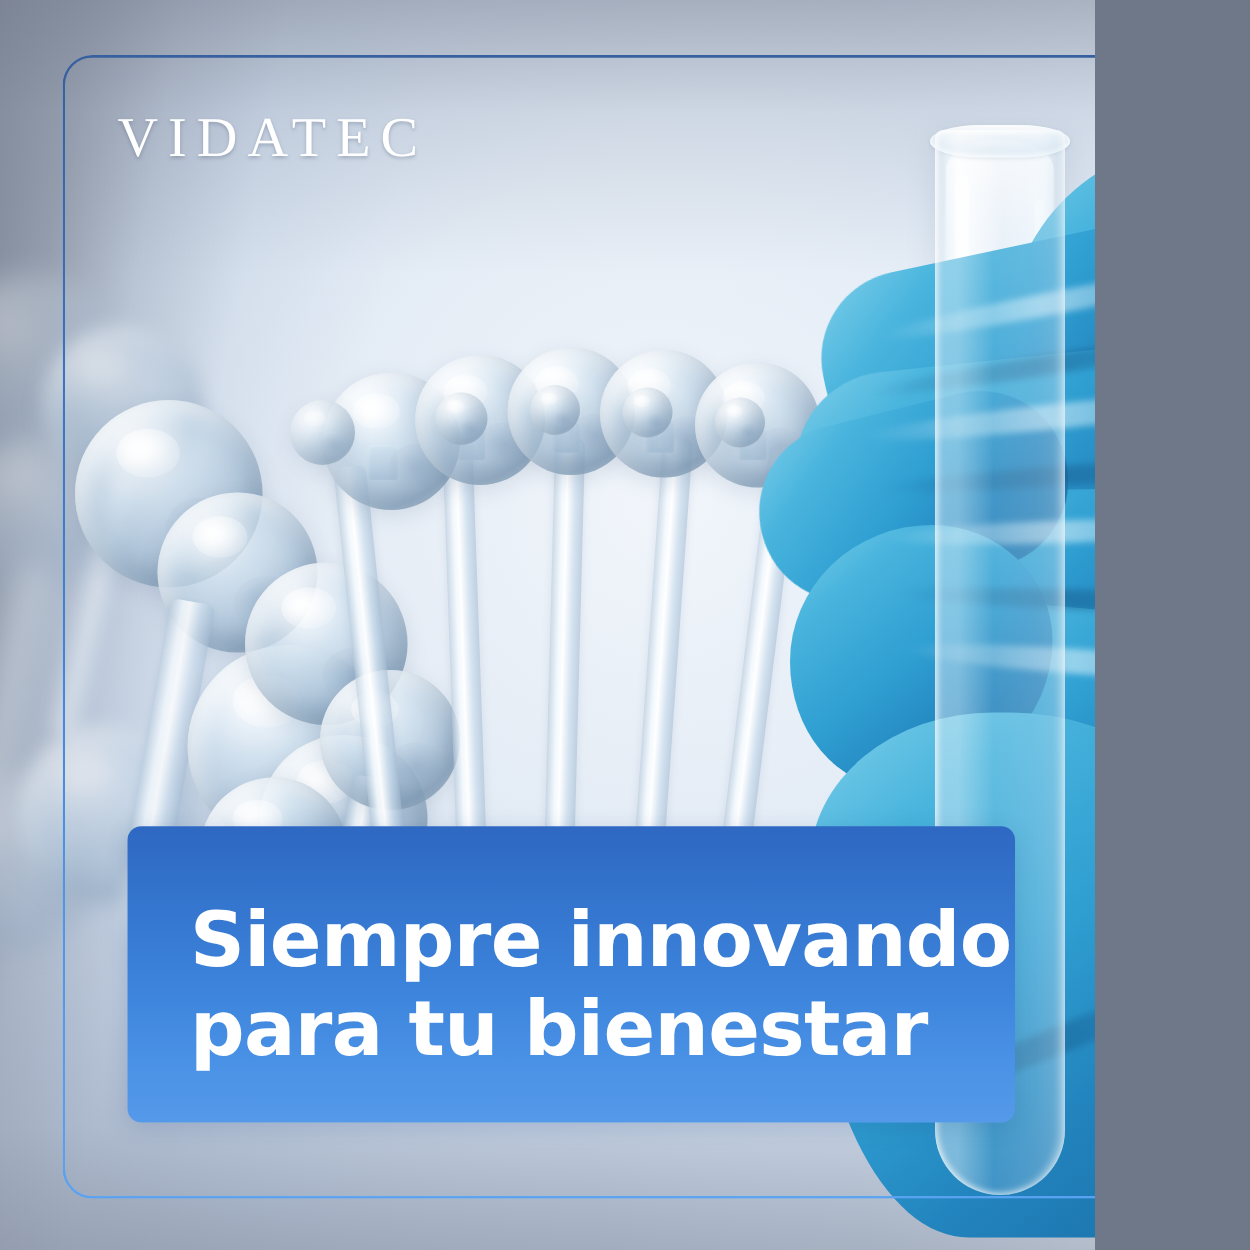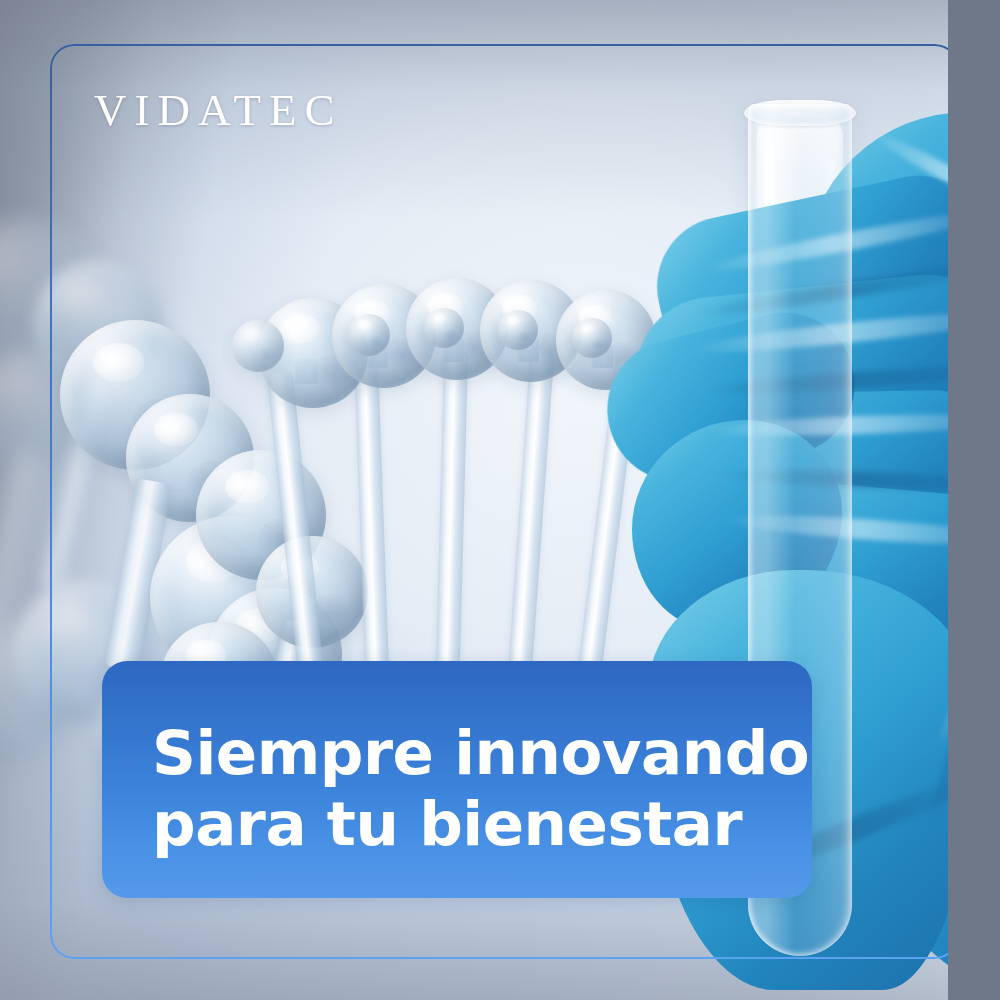--- a/index.html
+++ b/index.html
@@ -3,21 +3,21 @@
 <meta charset="utf-8">
 <title>VIDATEC</title>
 <style>
   html, body {
     margin: 0;
     padding: 0;
     background: #6f7888;
   }
   #stage {
     position: relative;
-    width: 948px;
+    width: 876px;
     height: 1000px;
     overflow: hidden;
     font-family: "Liberation Sans", sans-serif;
     background: #701a75;
   }
 
   
   .bg-base {
     position: absolute; inset: 0;
     background:
@@ -205,21 +205,21 @@
     margin-left: 2px;
     font-weight: 400;
     text-shadow: 0 1px 2px rgba(70,85,108,0.30);
   }
 
   
   .banner {
     position: absolute;
     left: 102px; top: 661px;
     width: 710px; height: 237px;
-    border-radius: 25px;
+    border-radius: 11px;
     background: linear-gradient(180deg, #2f6ac4 0%, #3476cf 28%, #3f86dd 58%, #4c93e6 80%, #559ae9 100%);
     background: linear-gradient(180deg, #2e68c2 0%, #3475ce 26%, #3d84dc 56%, #4a92e6 80%, #5599e9 100%);
     box-shadow: 0 4px 18px rgba(40,80,140,0.18);
   }
   .banner-text {
     position: absolute;
     left: 50px; top: 56px;
     color: #ffffff;
     font-family: "DejaVu Sans", "Liberation Sans", sans-serif;
     font-weight: 700;

